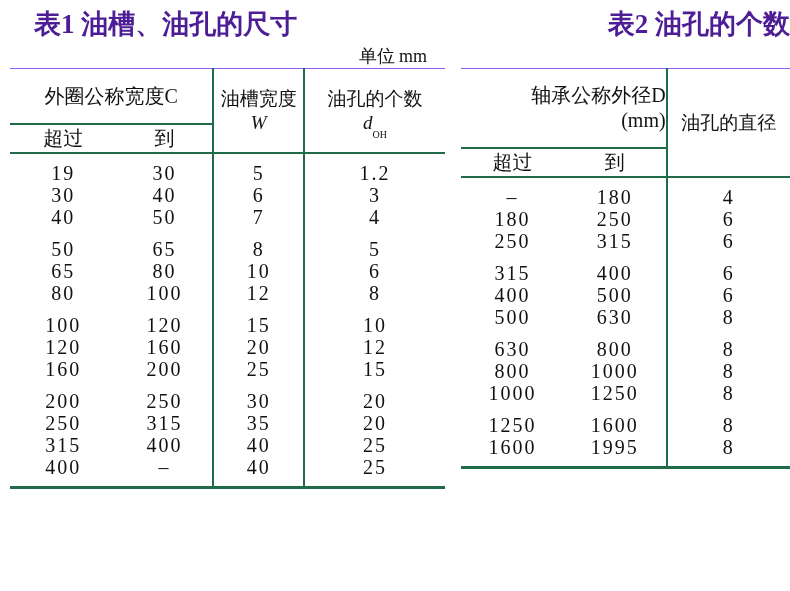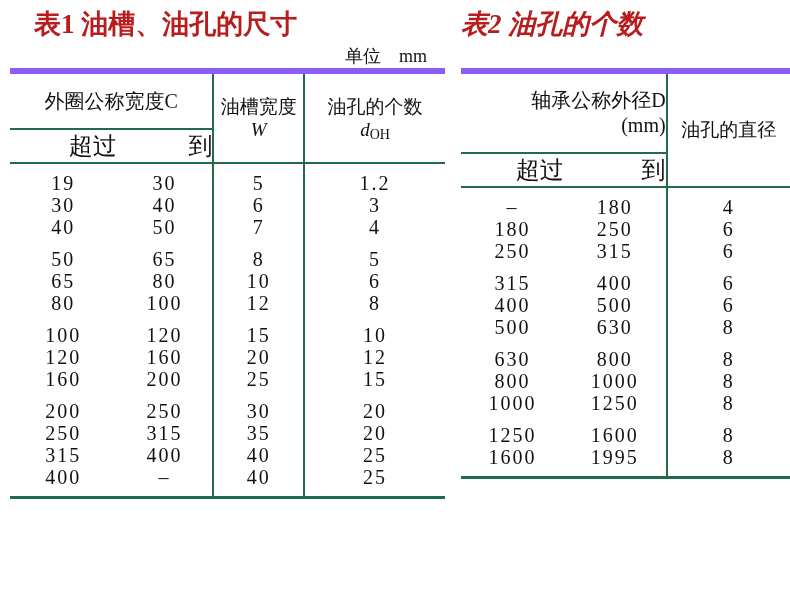--- a/index.html
+++ b/index.html
@@ -37,78 +37,77 @@
   .block-right {
     width: 345px;
     padding-left: 16px;
     padding-top: 8px;
   }
   .tbl-title {
     font-size: 27px;
     font-weight: bold;
     letter-spacing: 0px;
     white-space: nowrap;
-    color: #b91c1c;
+    color: #4c1d95;
     line-height: 1.2;
   }
   .title-row-left {
     padding-left: 24px;
   }
   .title-row-right {
-    text-align: left;
+    text-align: right;
     padding-left: 0px;
-    font-style: italic;
   }
   .unit-row {
     text-align: right;
     padding-right: 18px;
     font-size: 18px;
     margin-top: 4px;
     height: 24px;
     white-space: nowrap;
   }
-  .unit-row .unit-label { margin-right: 18px; }
+  .unit-row .unit-label { margin-right: 4px; }
   .unit-spacer {
     height: 24px;
     margin-top: 4px;
   }
 
   table.grid {
     border-collapse: collapse;
     width: 100%;
     table-layout: fixed;
   }
   table.grid td, table.grid th {
     padding: 0;
     margin: 0;
     font-weight: normal;
     vertical-align: middle;
   }
   .rule-top td {
-    border-top: 6px solid #8b5cf6;
+    border-top: 1px solid #8b5cf6;
   }
   .rule-mid td {
     border-top: 2px solid #1f6b4a;
   }
   .rule-bottom td {
     border-bottom: 3px solid #1f6b4a;
   }
   .vline {
     border-left: 2px solid #1f6b4a;
   }
   .hdr-cell {
     text-align: center;
     font-size: 20px;
     padding: 6px 2px 6px 2px;
     white-space: nowrap;
   }
   .hdr-cell.small { font-size: 19px; }
   .sub-hdr {
-    text-align: right;
-    font-size: 24px;
+    text-align: center;
+    font-size: 20px;
     padding: 5px 2px 5px 2px;
   }
   .data-cell {
     text-align: center;
     font-size: 20px;
     letter-spacing: 2px;
     padding: 1px 2px;
     height: 22px;
     line-height: 22px;
   }
@@ -116,24 +115,24 @@
     height: 10px;
     line-height: 10px;
     font-size: 0;
   }
   .pad-row td {
     height: 8px;
     line-height: 8px;
     font-size: 0;
   }
   .sub {
-    font-size: 14px;
+    font-size: 10px;
     vertical-align: baseline;
     position: relative;
-    top: 3px;
+    top: 9px;
     letter-spacing: 0;
   }
   .ital {
     font-style: italic;
     font-family: "Liberation Serif", serif;
   }
   .hdr-2line {
     line-height: 1.25;
   }
 </style>

